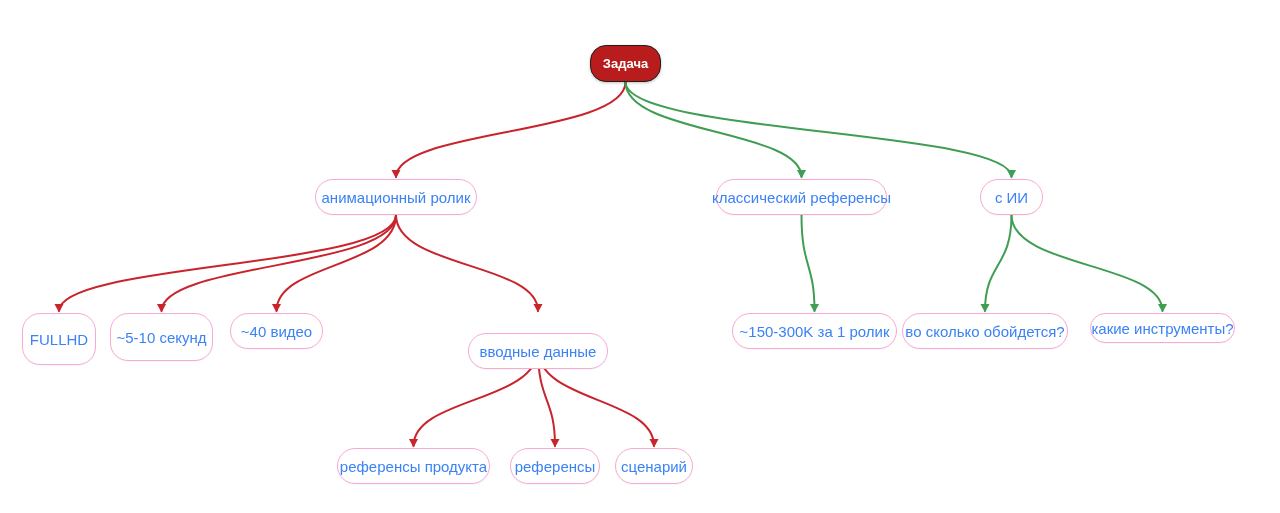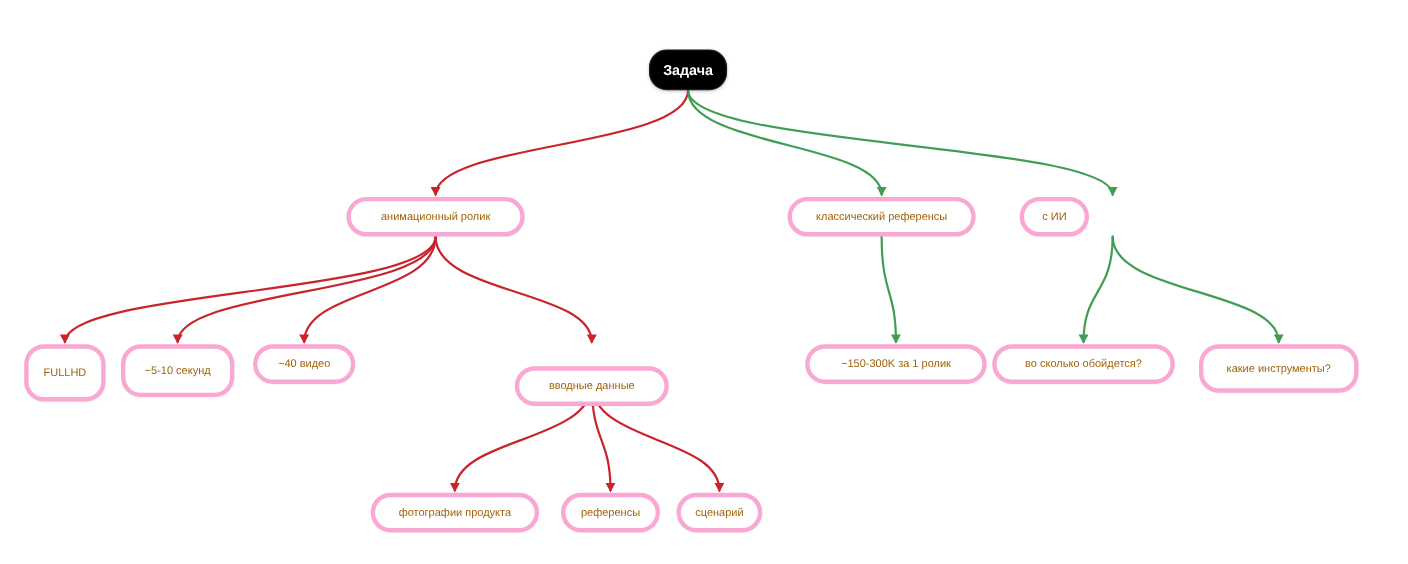--- a/index.html
+++ b/index.html
@@ -27,30 +27,30 @@
     stroke-width: 2;
     stroke-linecap: round;
   }
   .node {
     position: absolute;
     box-sizing: border-box;
     display: flex;
     align-items: center;
     justify-content: center;
     background: #ffffff;
-    border: 4px solid #f9a8d4;
+    border: 1px solid #f9a8d4;
     border-radius: 18px;
-    color: #a16207;
-    font-size: 10px;
+    color: #3b82f6;
+    font-size: 15px;
     white-space: nowrap;
     cursor: pointer;
     box-shadow: 0 1px 1px rgba(0,0,0,0.03);
   }
   .node.root {
-    background: #000000;
+    background: #b91c1c;
     border: 1px solid #1f1f1f;
     color: #ffffff;
     font-weight: bold;
     font-size: 13px;
     border-radius: 16px;
     box-shadow: 0 1px 3px rgba(0,0,0,0.25);
   }
   .node .label {
     pointer-events: none;
   }
@@ -87,46 +87,46 @@
   <div id="nodes">
       <div class="node root" style="left: 590px; top: 45px; width: 71px; height: 37px;">
         <span class="label">Задача</span>
       </div>
       <div class="node" style="left: 315px; top: 179px; width: 162px; height: 36px;">
         <span class="label">анимационный ролик</span>
       </div>
       <div class="node" style="left: 716px; top: 179px; width: 171px; height: 36px;">
         <span class="label">классический референсы</span>
       </div>
-      <div class="node" style="left: 927px; top: 179px; width: 63px; height: 36px;">
+      <div class="node" style="left: 980px; top: 179px; width: 63px; height: 36px;">
         <span class="label">с ИИ</span>
       </div>
       <div class="node" style="left: 22px; top: 313px; width: 74px; height: 52px;">
         <span class="label">FULLHD</span>
       </div>
       <div class="node" style="left: 110px; top: 313px; width: 103px; height: 48px;">
         <span class="label">~5-10 секунд</span>
       </div>
       <div class="node" style="left: 230px; top: 313px; width: 93px; height: 36px;">
         <span class="label">~40 видео</span>
       </div>
       <div class="node" style="left: 468px; top: 313px; width: 140px; height: 36px; margin-top: 20px;">
         <span class="label">вводные данные</span>
       </div>
       <div class="node" style="left: 732px; top: 313px; width: 165px; height: 36px;">
         <span class="label">~150-300K за 1 ролик</span>
       </div>
       <div class="node" style="left: 902px; top: 313px; width: 166px; height: 36px;">
         <span class="label">во сколько обойдется?</span>
       </div>
-      <div class="node" style="left: 1090px; top: 313px; width: 145px; height: 44px;">
+      <div class="node" style="left: 1090px; top: 313px; width: 145px; height: 30px;">
         <span class="label">какие инструменты?</span>
       </div>
       <div class="node" style="left: 337px; top: 448px; width: 153px; height: 36px;">
-        <span class="label">фотографии продукта</span>
+        <span class="label">референсы продукта</span>
       </div>
       <div class="node" style="left: 510px; top: 448px; width: 90px; height: 36px;">
         <span class="label">референсы</span>
       </div>
       <div class="node" style="left: 615px; top: 448px; width: 78px; height: 36px;">
         <span class="label">сценарий</span>
       </div>
     </div>
 </div>
 

